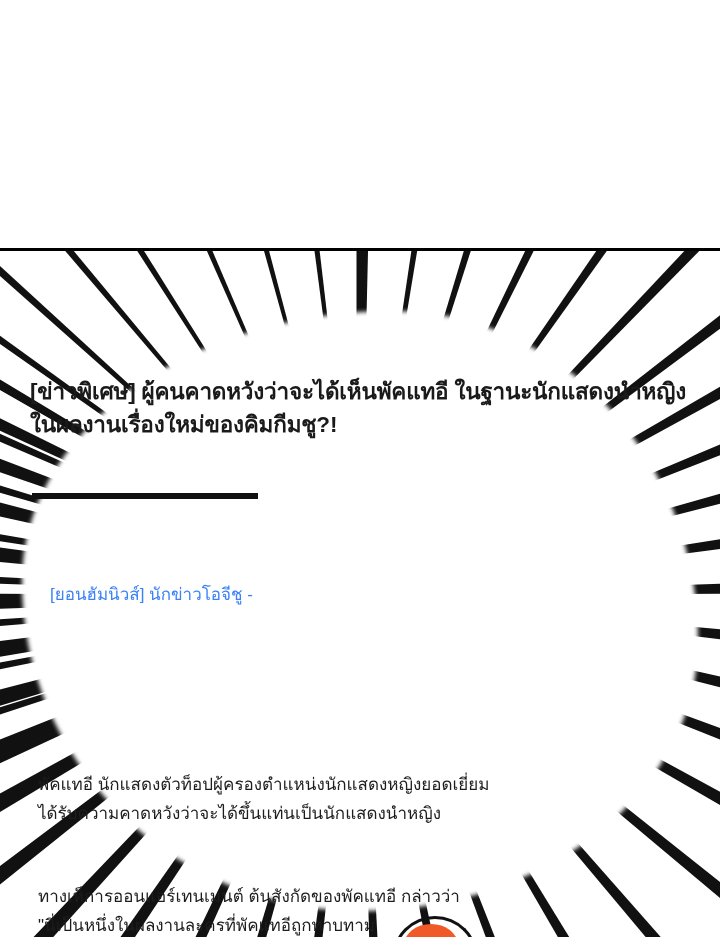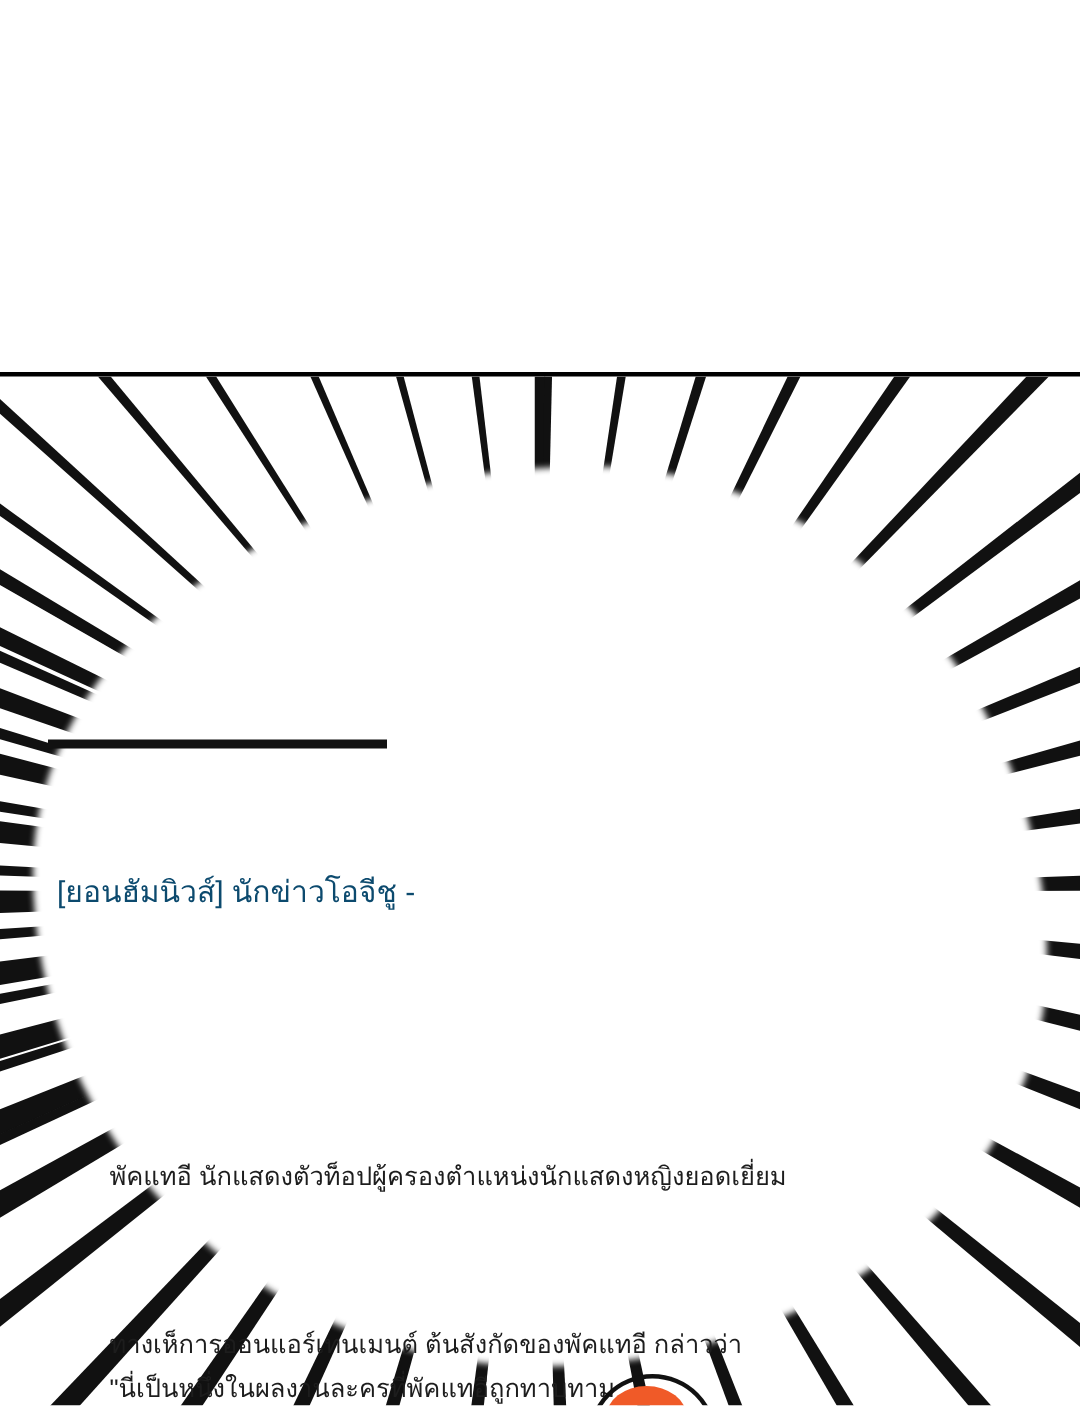--- a/index.html
+++ b/index.html
@@ -76,39 +76,38 @@
   .underline {
     position: absolute;
     left: 32px;
     top: 242px;
     width: 226px;
     height: 6px;
     background: #111111;
   }
   .byline {
     position: absolute;
-    left: 38px;
+    left: 50px;
     top: 330px;
     width: 660px;
-    font-size: 20px;
+    font-size: 17px;
     line-height: 28.5px;
-    color: #0c4a6e;
+    color: #3b82f6;
   }
   .body-block {
     position: absolute;
     left: 38px;
     top: 520px;
     width: 660px;
     font-size: 17px;
     line-height: 28.5px;
     color: #1d1d1d;
   }
   .para-line {
     white-space: pre;
-    margin-left: 35px;
   }
   .orange-blob {
     position: absolute;
     left: 404px;
     top: 924px;
     width: 54px;
     height: 30px;
     background: #f05a28;
     border-radius: 50% 50% 40% 40% / 70% 70% 30% 30%;
   }
@@ -198,27 +197,29 @@
           <polygon points="360,345 -465,600 -464,616"></polygon>
           <polygon points="360,345 -440,700 -438,716"></polygon>
         </g>
       </g>
     </svg>
 
     <div class="core"></div>
 
     <div class="content">
 
+      <div class="headline">[ข่าวพิเศษ] ผู้คนคาดหวังว่าจะได้เห็นพัคแทอี ในฐานะนักแสดงนำหญิง ในผลงานเรื่องใหม่ของคิมกีมชู?!</div>
 
       <div class="underline"></div>
 
       <div class="byline">[ยอนฮัมนิวส์] นักข่าวโอจีชู -</div>
 
       <div class="body-block">
         <div class="para-line">พัคแทอี นักแสดงตัวท็อปผู้ครองตำแหน่งนักแสดงหญิงยอดเยี่ยม</div>
+        <div class="para-line">ได้รับความคาดหวังว่าจะได้ขึ้นแท่นเป็นนักแสดงนำหญิง</div>
       </div>
 
       <div class="body-block" style="top: 632px;">
         <div class="para-line">ทางเห็การออนแอร์เทนเมนต์ ต้นสังกัดของพัคแทอี กล่าวว่า</div>
         <div class="para-line">"นี่เป็นหนึ่งในผลงานละครที่พัคแทอีถูกทาบทาม</div>
 
       </div>
 
     </div>
   </div>

